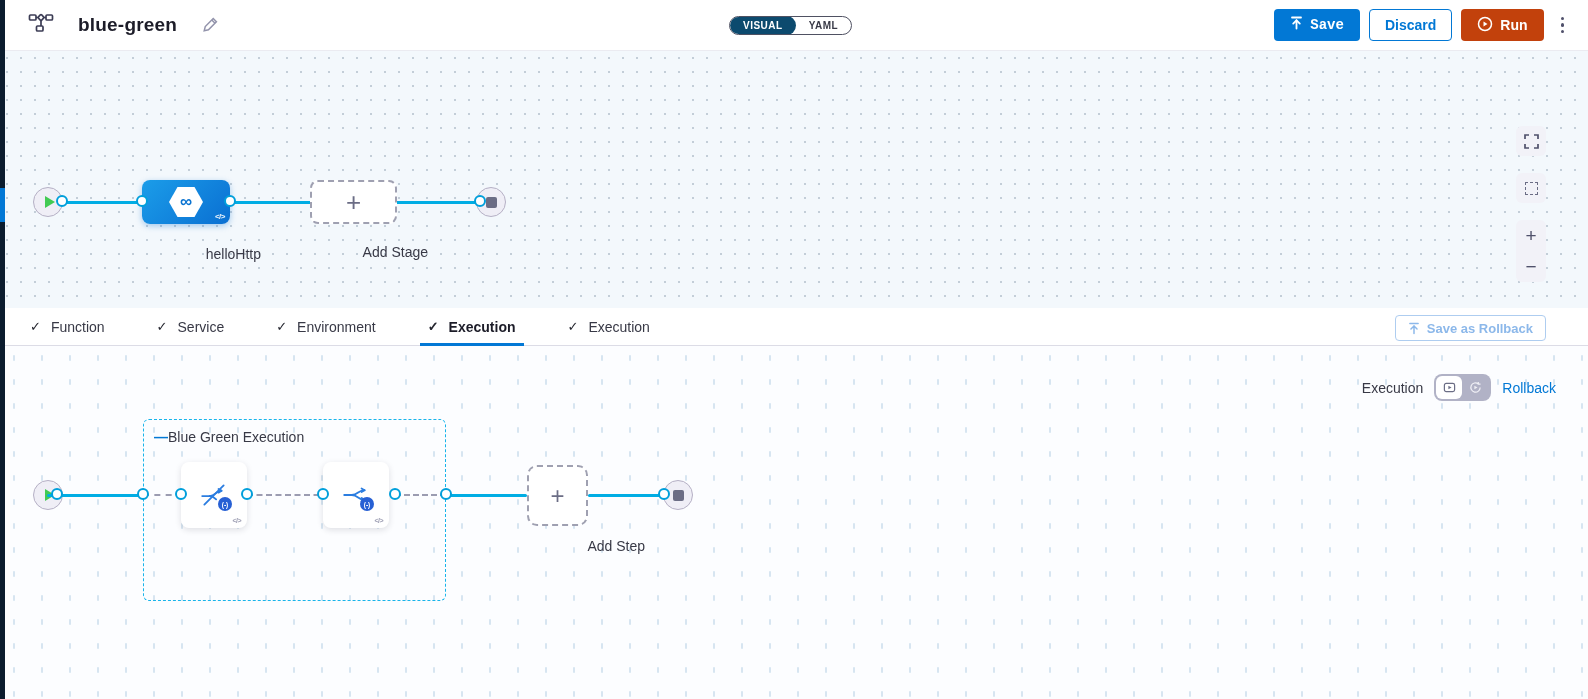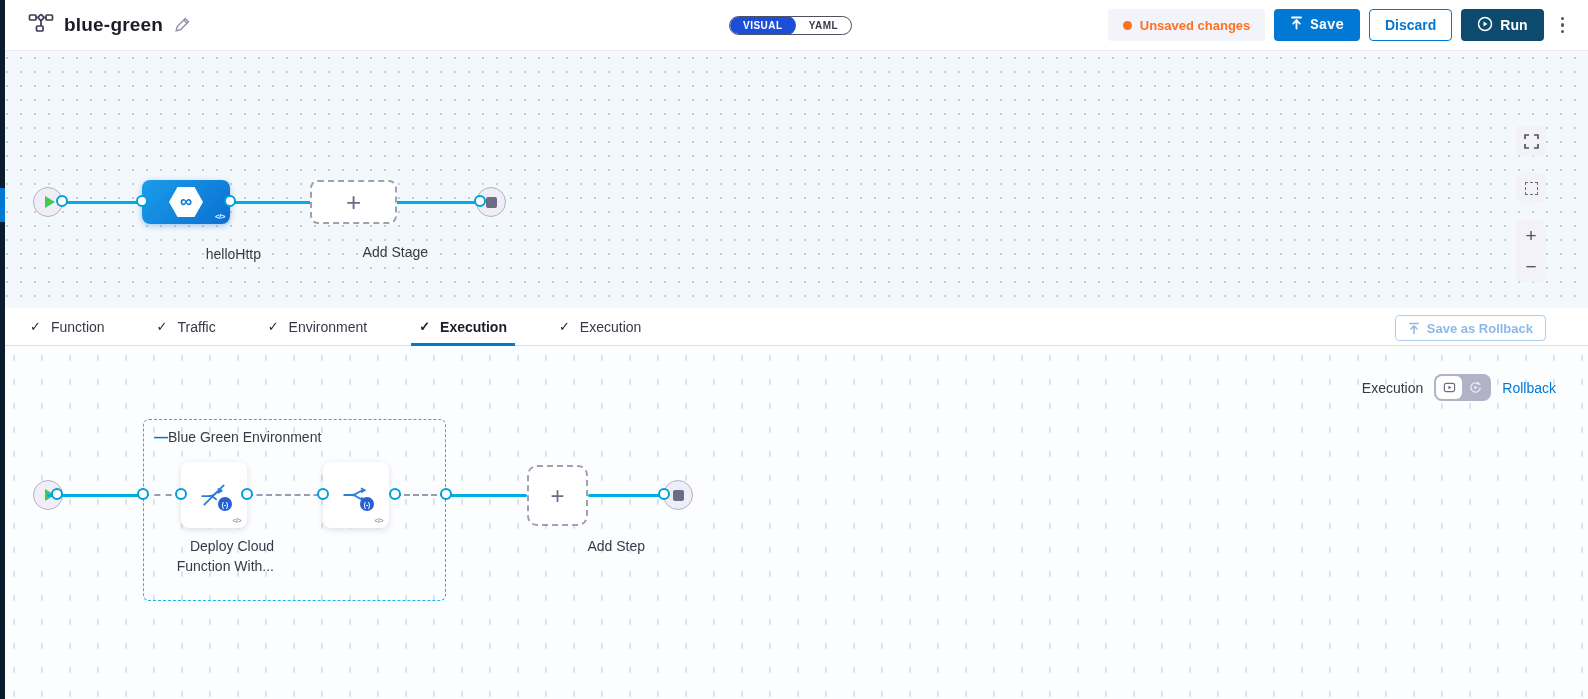--- a/index.html
+++ b/index.html
@@ -5,35 +5,35 @@
   * { margin:0; padding:0; box-sizing:border-box; }
   html,body { width:1588px; height:699px; overflow:hidden; font-family:"Liberation Sans", sans-serif; background:#fff; }
   .page { position:relative; width:1588px; height:699px; display:flex; flex-direction:column; }
 
   
   .left-strip { position:absolute; left:0; top:0; width:5px; height:699px; background:#0b1c2e; z-index:50; }
   .left-strip .accent { position:absolute; left:0; top:188px; width:5px; height:34px; background:#0278d5; }
 
   
   .header { height:51px; background:#fff; border-bottom:1px solid #ebebf1; display:flex; align-items:center; padding:0 16px 0 28px; position:relative; z-index:40; flex:0 0 auto; }
-  .title-wrap { display:flex; align-items:center; gap:10px; }
+  .title-wrap { display:flex; align-items:center; gap:24px; }
   .page-title { font-size:19px; font-weight:700; color:#1c1c28; letter-spacing:.2px; }
   .icon-btn { background:none; border:none; display:flex; align-items:center; justify-content:center; cursor:pointer; }
 
   .view-toggle { position:absolute; left:729px; top:16px; height:19px; border:1.5px solid #4f5162; border-radius:999px; display:flex; align-items:center; background:#fff; overflow:hidden; }
   .view-seg { font-size:10px; font-weight:700; letter-spacing:.5px; padding:0 13px; height:19px; display:flex; align-items:center; color:#383946; cursor:pointer;border-radius:7px; }
-  .view-seg.active { background:#1d4ed8; color:#fff; border-radius:999px; }
+  .view-seg.active { background:#0c4a6e; color:#fff; border-radius:999px; }
 
   .header-right { margin-left:auto; display:flex; align-items:center; gap:9px; }
   .unsaved-badge { background:#f3f3fa; border-radius:4px; height:32px; display:flex; align-items:center; gap:8px; padding:0 15px; color:#ff7020; font-weight:700; font-size:13px; }
   .unsaved-dot { width:9px; height:9px; border-radius:50%; background:#ff7020; }
   .btn { height:32px; border-radius:4px; font-size:14px; font-weight:700; display:inline-flex; align-items:center; gap:7px; padding:0 15px; border:1px solid transparent; cursor:pointer; font-family:inherit; }
   .btn-save { background:#0278d5; color:#fff;font-family:Liberation Mono, monospace; }
   .btn-discard { background:#fff; border-color:#0278d5; color:#0278d5; }
-  .btn-run { background:#0c4a6e; color:#fff; }
+  .btn-run { background:#c2410c; color:#fff; }
   .kebab { display:flex; flex-direction:column; gap:3px; padding:6px 8px; cursor:pointer; }
   .kebab i { width:3.5px; height:3.5px; border-radius:50%; background:#50516b; }
 
   
   .canvas-top { position:relative; height:257px; flex:0 0 auto;
     background-color:#f3f8fc;
     background-image:radial-gradient(1.3px 1.3px at 7px 7px, #c3ced8 85%, transparent 100%);
     background-size:14px 14px; }
   .canvas-bottom { position:relative; flex:1 1 auto;
     background-color:#fcfdff;
@@ -118,24 +118,20 @@
         </svg>
       </span>
     </div>
 
     <div class="view-toggle">
       <span class="view-seg active">VISUAL</span>
       <span class="view-seg">YAML</span>
     </div>
 
     <div class="header-right">
-      <div class="unsaved-badge">
-        <span class="unsaved-dot"></span>
-        <span>Unsaved changes</span>
-      </div>
       <button class="btn btn-save">
         <span>
           <svg width="13" height="14" viewBox="0 0 13 14" fill="none" stroke="#fff" stroke-width="1.8" stroke-linecap="round">
             <path d="M2 1.5h9"></path>
               <path d="M6.5 12.5V4.5"></path>
               <path d="M3.2 7.6 6.5 4.3l3.3 3.3"></path>
           </svg>
         </span>
         <span>Save</span>
       </button>
@@ -203,21 +199,21 @@
     </div>
   </div>
 
   <div class="tabbar">
     <div class="tab">
       <span class="check">✓</span>
       <span>Function</span>
     </div>
     <div class="tab">
       <span class="check">✓</span>
-      <span>Traffic</span>
+      <span>Service</span>
     </div>
     <div class="tab">
       <span class="check">✓</span>
       <span>Environment</span>
     </div>
     <div class="tab active">
       <span class="check">✓</span>
       <span>Execution</span>
     </div>
     <div class="tab">
@@ -263,36 +259,35 @@
     <div class="line-solid" style="left:47px; top:148px; width:96px;"></div>
     <div class="line-dashed" style="left:143px; top:148px; width:40px;"></div>
     <div class="line-dashed" style="left:247px; top:148px; width:82px;"></div>
     <div class="line-dashed" style="left:395px; top:148px; width:51px;"></div>
     <div class="line-solid" style="left:446px; top:148px; width:81px;"></div>
     <div class="line-solid" style="left:588px; top:148px; width:76px;"></div>
 
     <div class="group-box">
       <div class="group-head">
         <span class="group-dash">—</span>
-        <span>Blue Green Environment</span>
+        <span>Blue Green Execution</span>
       </div>
     </div>
 
     <div class="step-card" style="left:181px;">
       <svg width="30" height="30" viewBox="0 0 28 28" fill="none" stroke="#2b7de0" stroke-width="1.7" stroke-linecap="round">
         <path d="M3 15h7"></path>
         <path d="M10 15c5.5 0 5.5-5 11-5"></path>
         <path d="M21 10l-2.8-1.6M21 10l-2.8 1.8"></path>
         <path d="M10 15c3 0 4.5 1.5 6 3"></path>
         <path d="M5 23 23 5" stroke="#2b7de0"></path>
       </svg>
       <span class="step-badge">(-)</span>
       <span class="step-code">&lt;/&gt;</span>
     </div>
-    <div class="node-label" style="left:154px; top:190px; width:120px;">Deploy Cloud Function With...</div>
 
     <div class="step-card" style="left:323px;">
       <svg width="30" height="30" viewBox="0 0 28 28" fill="none" stroke="#2b7de0" stroke-width="1.7" stroke-linecap="round">
         <path d="M3 14h7"></path>
         <path d="M10 14c6 0 6-4.5 12-4.5"></path>
         <path d="M22 9.5l-2.8-1.6M22 9.5l-2.8 1.8"></path>
         <path d="M10 14c6 0 6 4.5 12 4.5"></path>
         <path d="M22 18.5l-2.8-1.8M22 18.5l-2.8 1.6"></path>
       </svg>
       <span class="step-badge">(-)</span>

